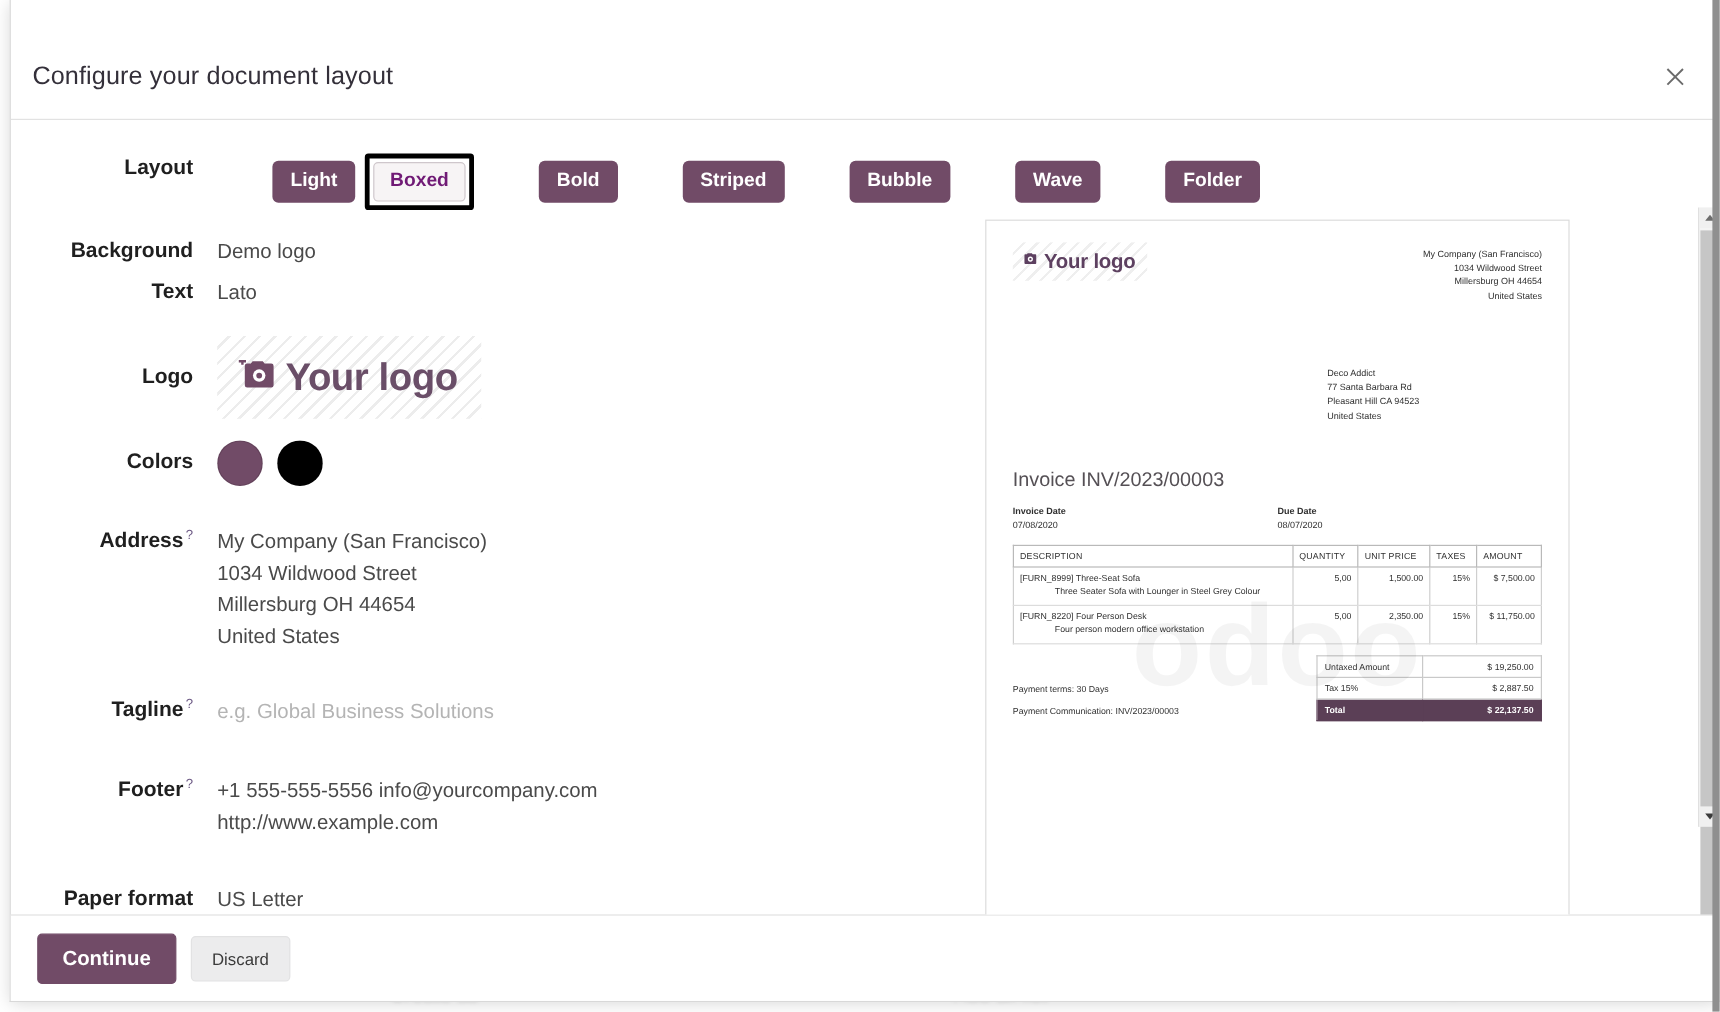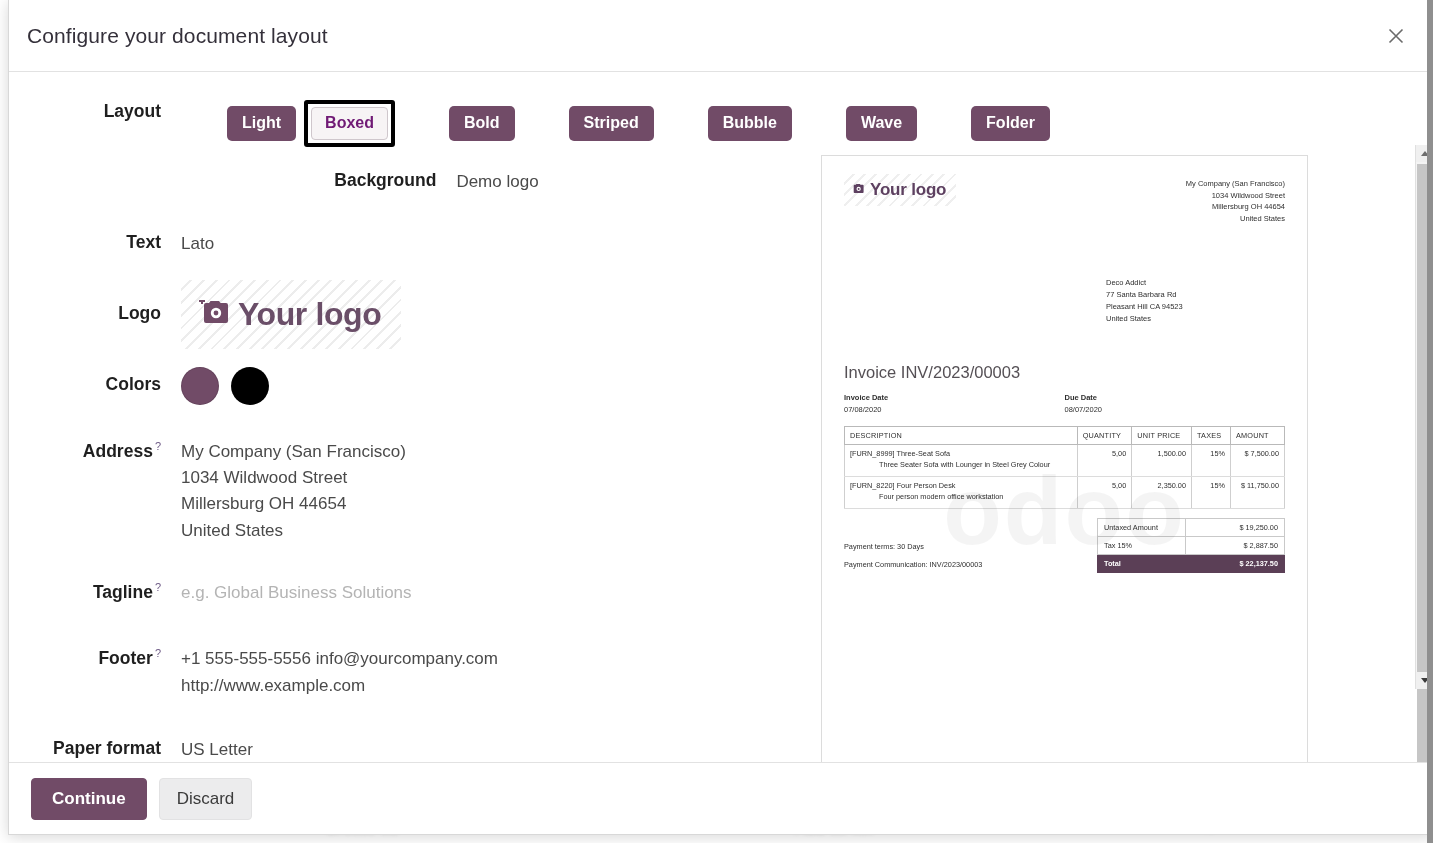--- a/index.html
+++ b/index.html
@@ -44,20 +44,21 @@
   }
 
   .modal-header {
     height: 72px;
     flex: 0 0 72px;
     border-bottom: 1px solid #e2e2e2;
     display: flex;
     align-items: center;
     padding: 0 14px 0 18px;
     position: relative;
+    margin-top: 28px;
   }
   .modal-title {
     font-size: 21px;
     color: #34303a;
     font-weight: 400;
     letter-spacing: .1px;
   }
   .close-btn {
     position: absolute;
     right: 18px; top: 18px;
@@ -143,21 +144,21 @@
     border: 1px solid #cfc7cc;
     border-radius: 4px;
     font-size: 16px;
     font-weight: 700;
     padding: 6px 13px 7px;
     cursor: pointer;
     font-family: "Liberation Sans", sans-serif;
     display: block;
   }
 
-  .row-background { margin-bottom: 36px; justify-content: center; }
+  .row-background { margin-bottom: 8px; }
   .row-text { margin-bottom: 22px; }
 
   
   .row-logo { margin-bottom: 16px; align-items: center; }
   .logo-box {
     position: relative;
     display: inline-flex;
     align-items: center;
     gap: 9px;
     padding: 16px 20px 16px 14px;
@@ -350,21 +351,21 @@
     font-weight: 700;
     padding: 10px 20px;
     cursor: pointer;
     font-family: "Liberation Sans", sans-serif;
   }
   .btn-secondary {
     background: #ececed;
     color: #3b3b3b;
     border: 1px solid #e2e2e3;
     border-radius: 4px;
-    font-size: 17px;
+    font-size: 14px;
     padding: 10px 17px;
     cursor: pointer;
     font-family: "Liberation Sans", sans-serif;
   }
 
   
   .scrollbar {
     position: absolute;
     right: 0; top: 73px;
     width: 17px;

